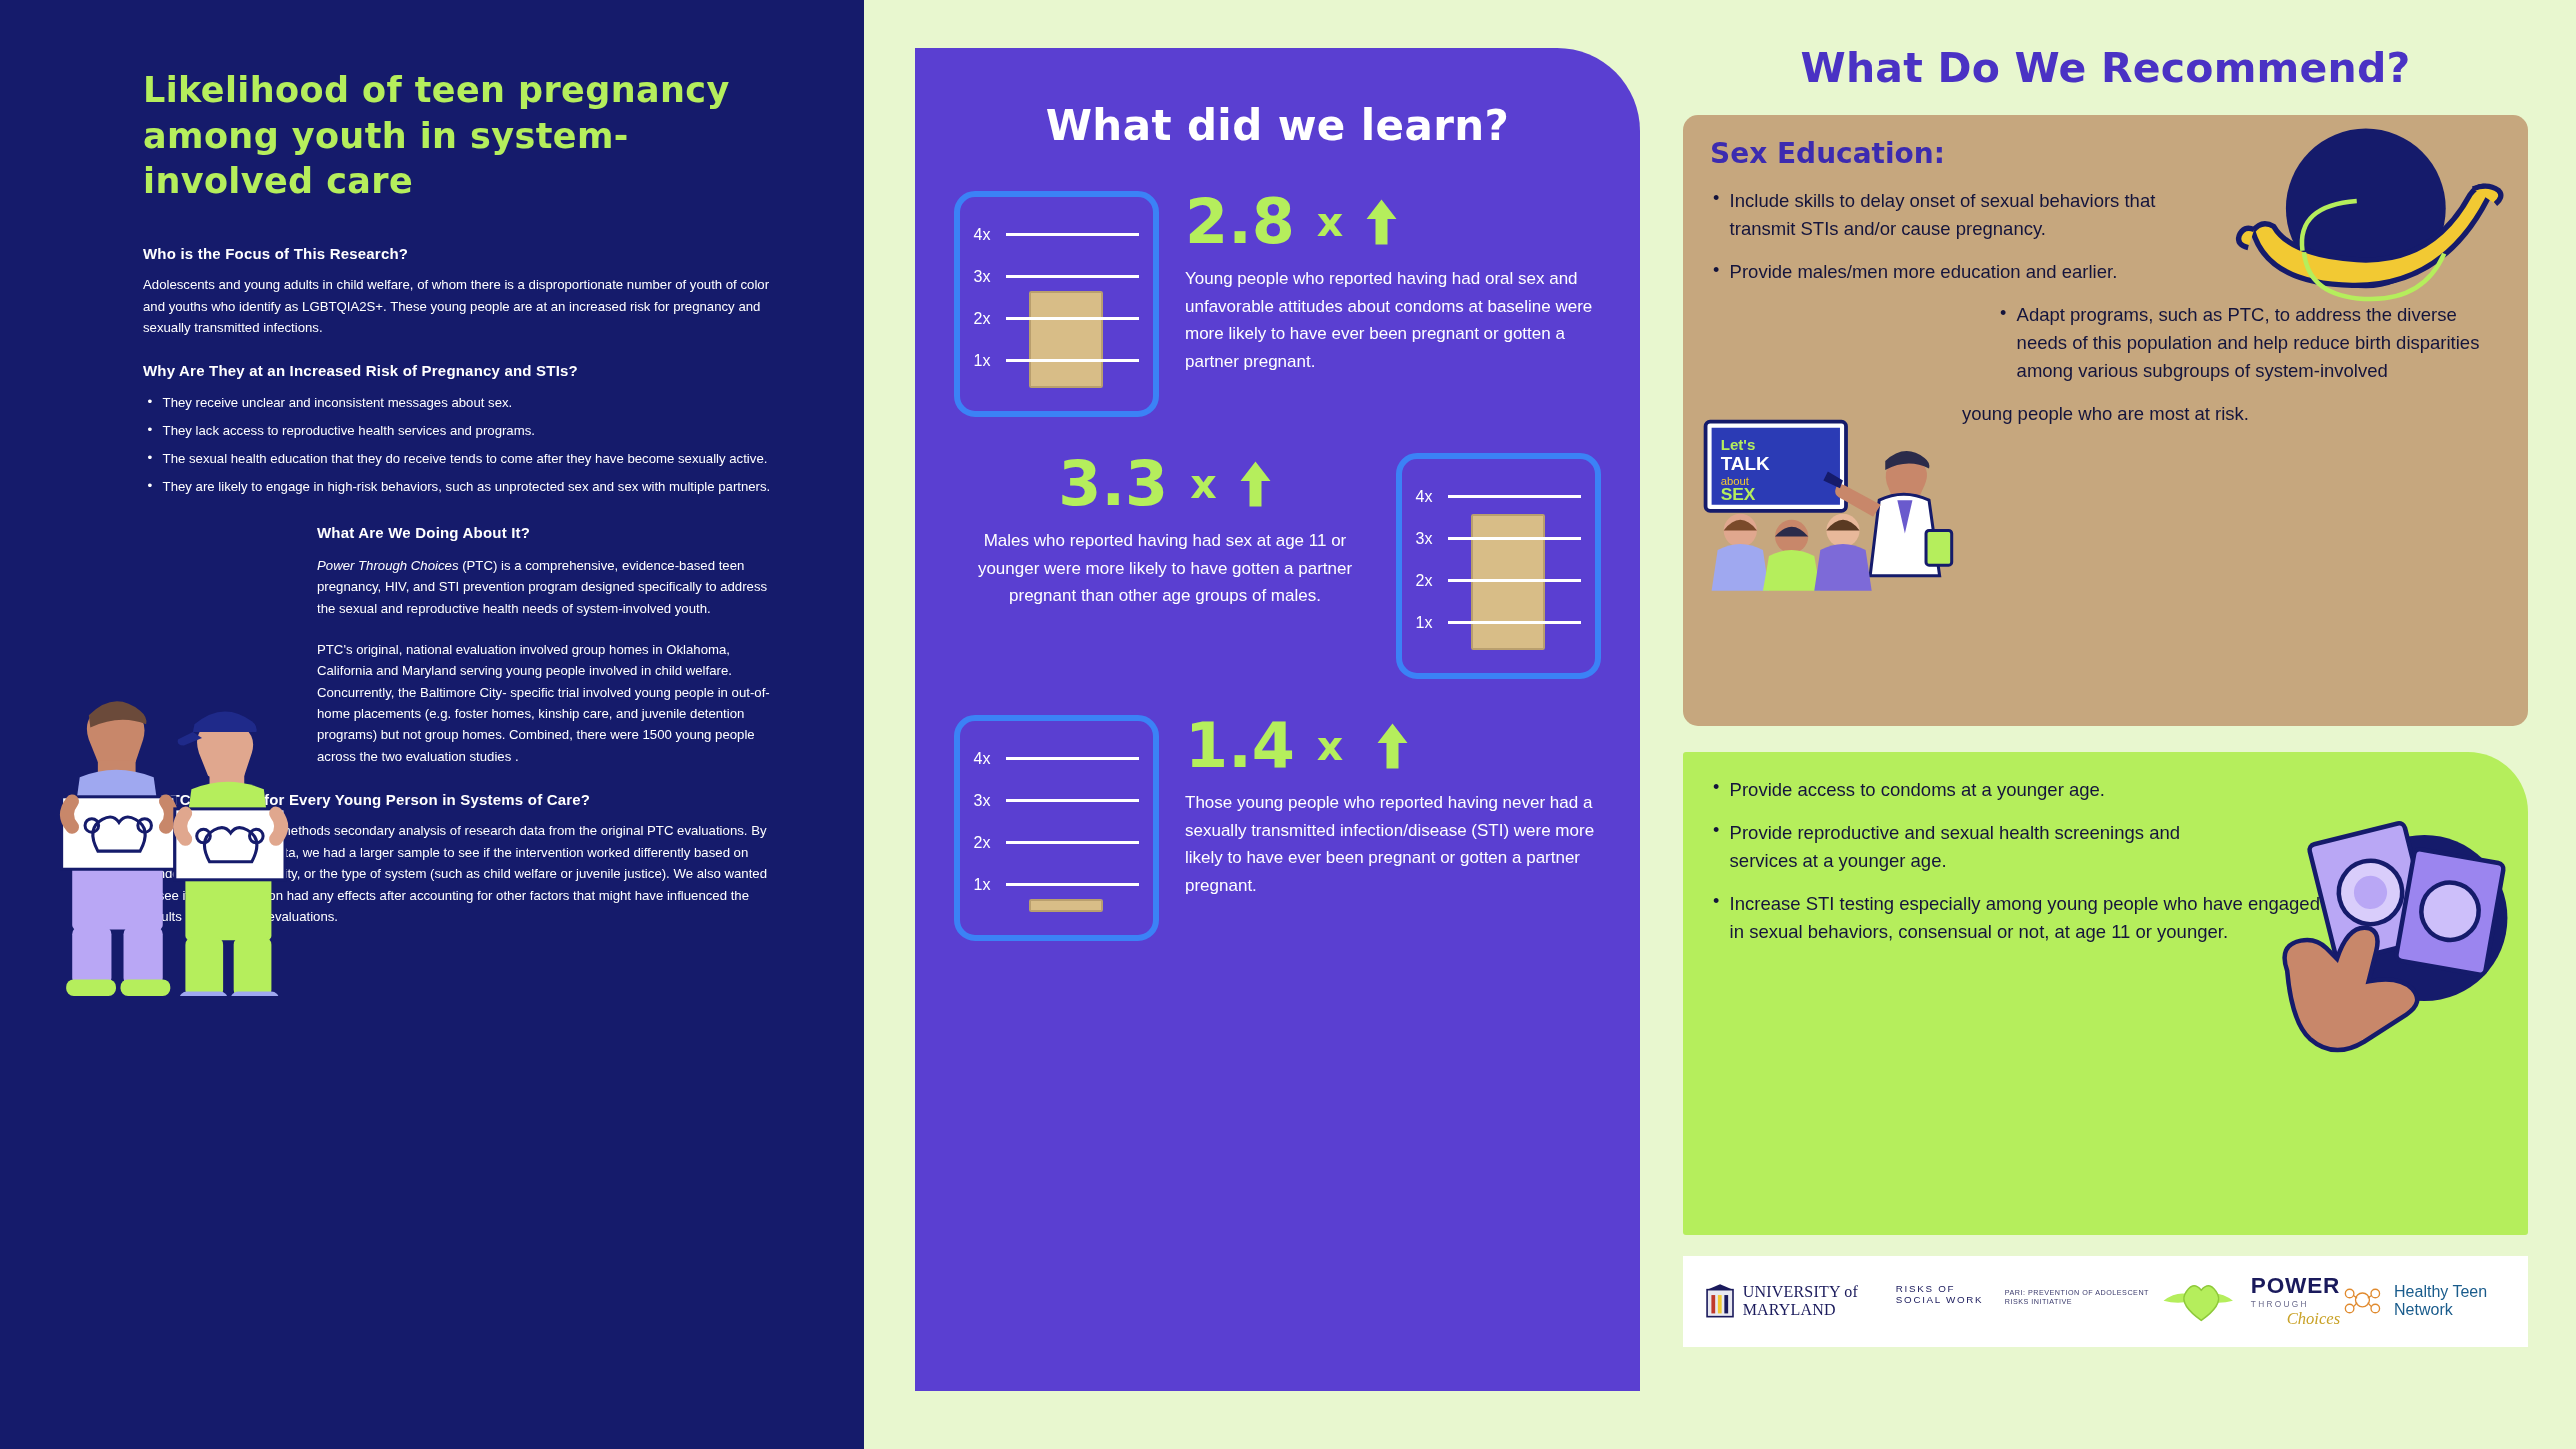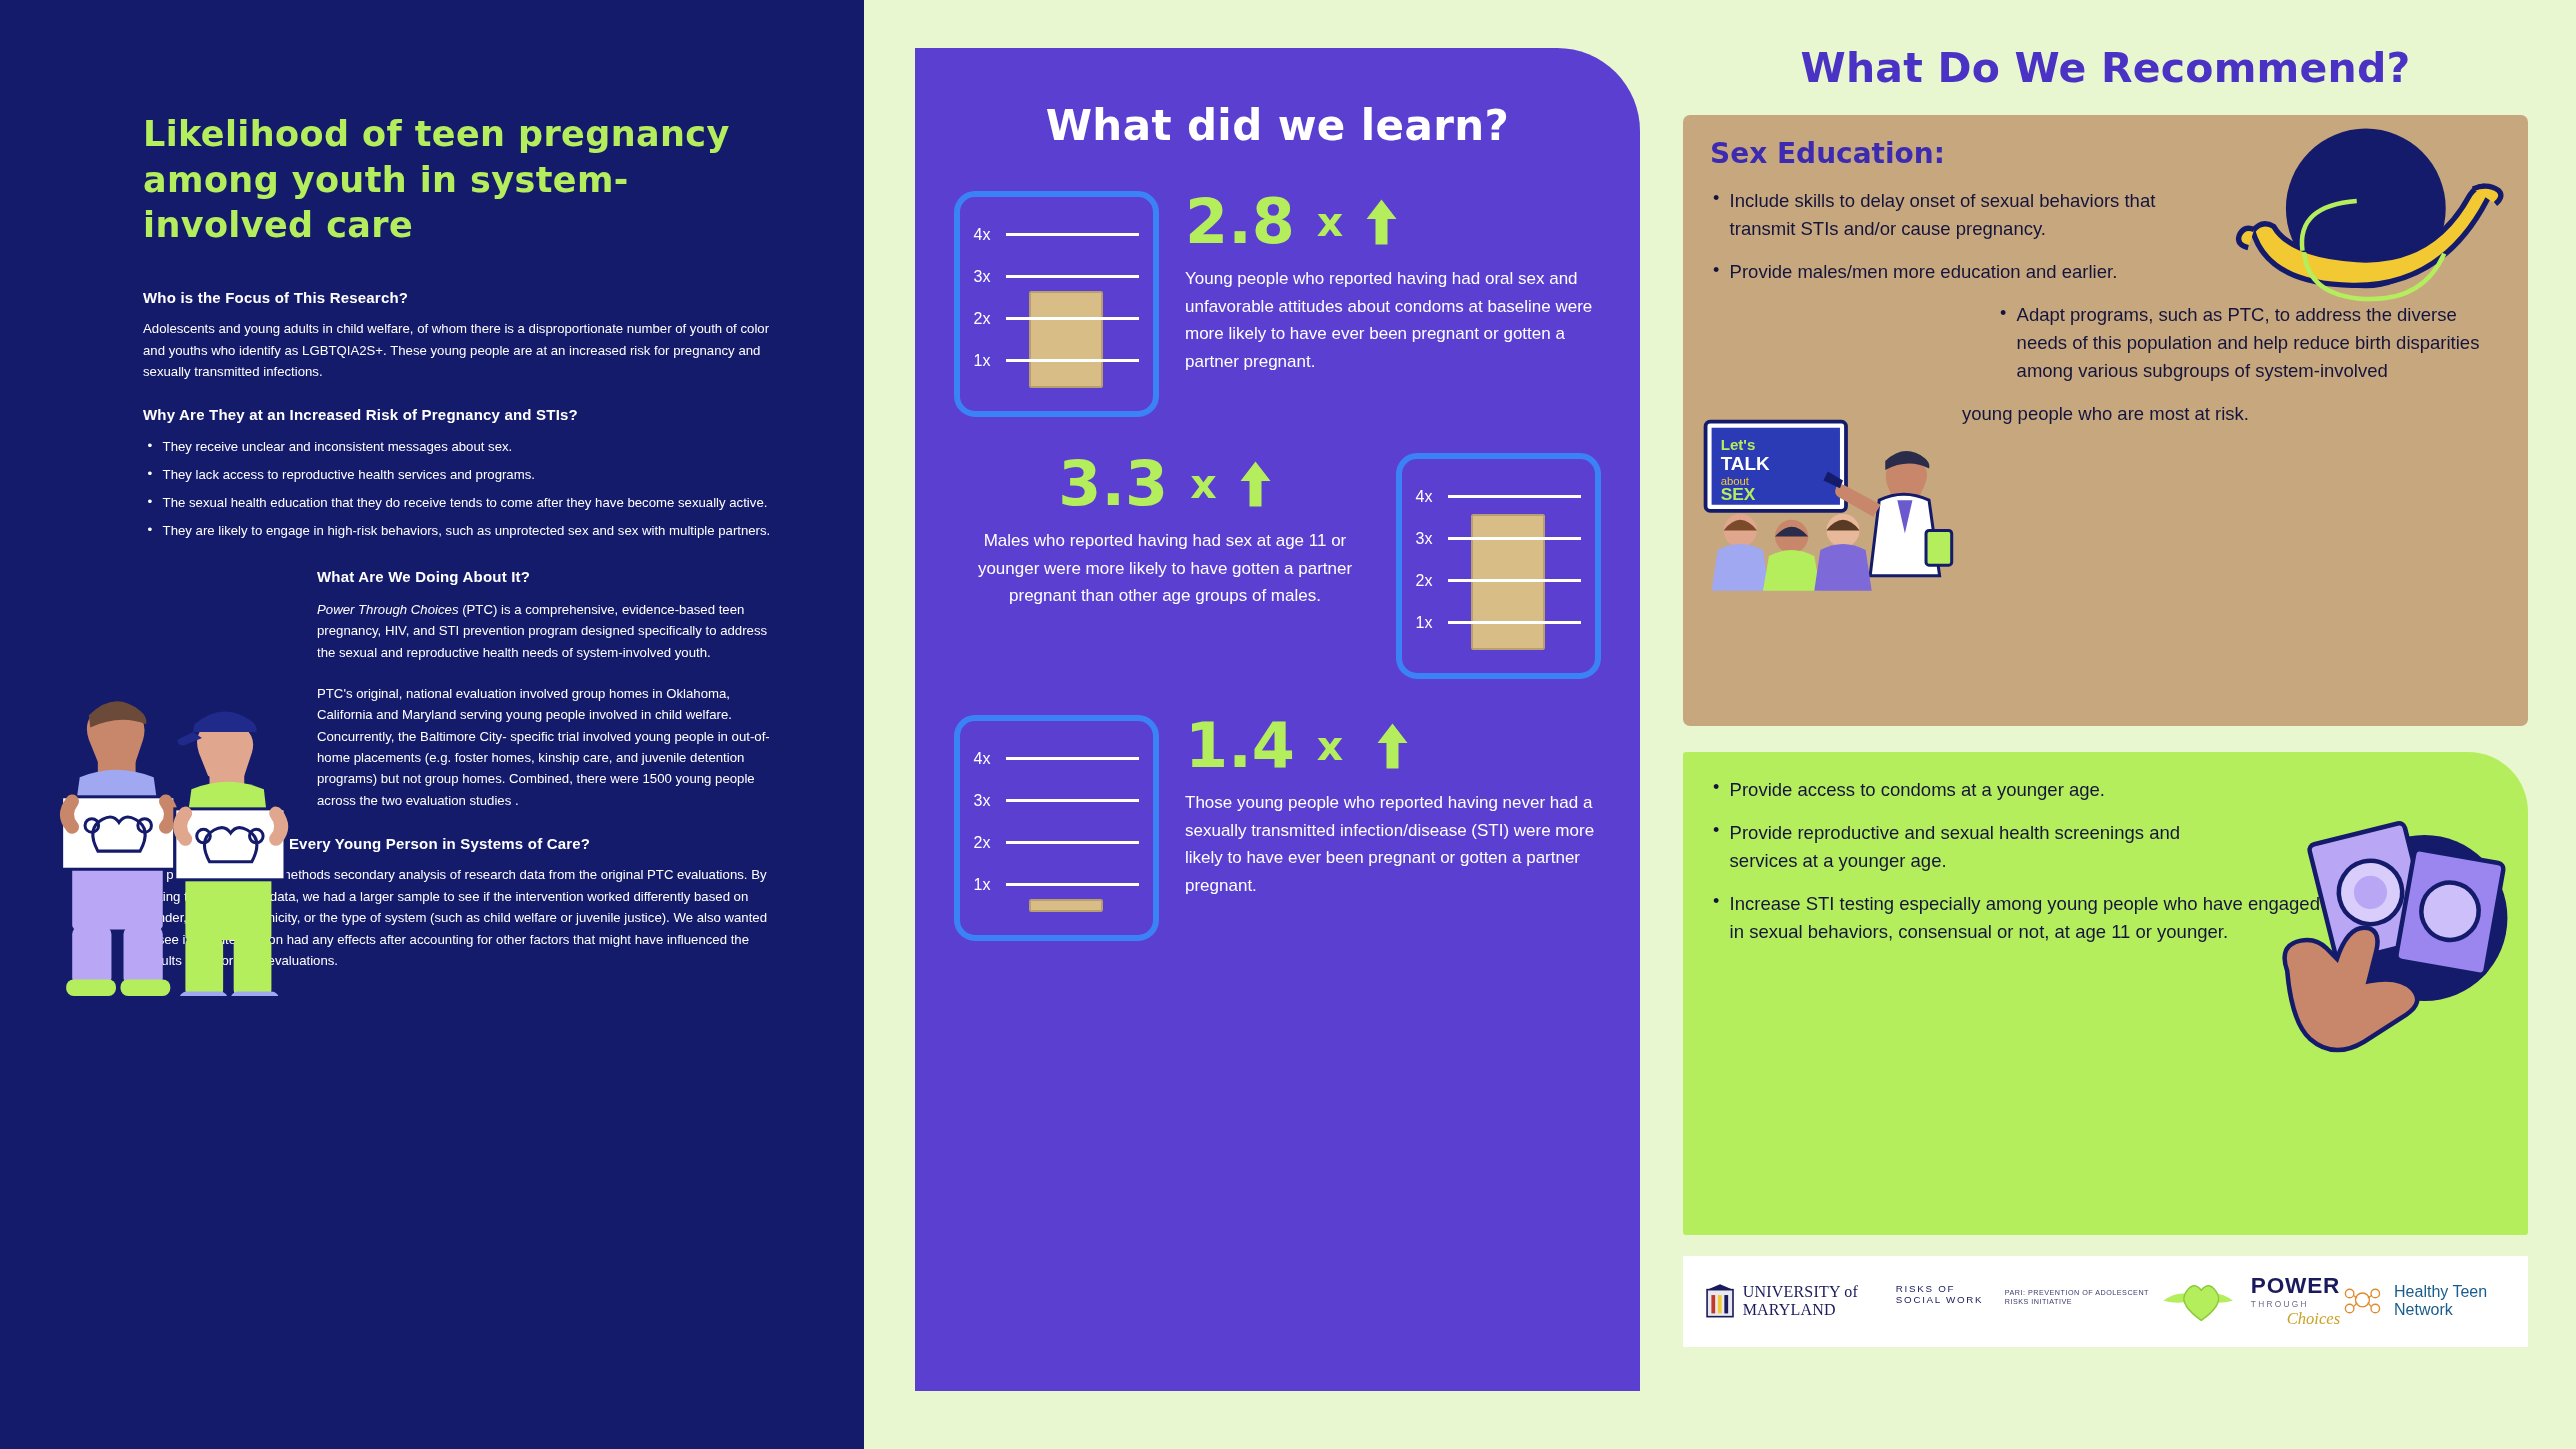--- a/index.html
+++ b/index.html
@@ -11,21 +11,21 @@
   }
   .poster { position: relative; width: 2576px; height: 1449px; background: #e8f7cf; }
 
   
   .left-panel {
     position: absolute; left: 0; top: 0; width: 864px; height: 1449px;
     background: #151b6b; color: #ffffff; padding: 68px 91px 0 143px;
   }
   .left-title {
     font-size: 35px; line-height: 1.30; color: #b5ee5c; font-weight: 700;
-    letter-spacing: 0.4px; margin-bottom: 39px; font-family: "DejaVu Sans", sans-serif; margin-top: 44px;
+    letter-spacing: 0.4px; margin-bottom: 39px; font-family: "DejaVu Sans", sans-serif;
   }
   .lp-h {
     font-size: 15px; font-weight: 700; color: #ffffff; margin-bottom: 10.6px;
     letter-spacing: 0.2px; line-height: 1.35;
   }
   .lp-p { font-size: 13.2px; line-height: 1.62; color: #ffffff; margin-bottom: 22.6px; }
   .lp-ul { list-style: none; margin: 0 0 26px 0; padding: 0; }
   .lp-ul li {
     font-size: 13.2px; line-height: 1.6; margin-bottom: 6.8px; padding-left: 19.6px;
     position: relative;
@@ -77,21 +77,21 @@
   .pad-l { padding-left: 26px; }
   .pad-r { padding-right: 26px; }
 
   
   .right-col { position: absolute; left: 1683px; top: 44px; width: 845px; }
   .rec-title {
     font-size: 41px; font-weight: 700; color: #4a32c4; text-align: center;
     margin-bottom: 22.6px; font-family: "DejaVu Sans", sans-serif; letter-spacing: 0.2px;
   }
   .tan-card {
-    position: relative; background: #c6a77e; border-radius: 7px; padding: 22.6px 27px 26px 27px;
+    position: relative; background: #c6a77e; border-radius: 15px; padding: 22.6px 27px 26px 27px;
     min-height: 611px;
   }
   .card-h {
     font-size: 28px; font-weight: 700; color: #3c2bb0; margin-bottom: 16.6px;
     font-family: "DejaVu Sans", sans-serif;
   }
   .bullets { list-style: none; }
   .bullets li {
     font-size: 18.5px; line-height: 1.52; color: #14143c; margin-bottom: 15px;
     padding-left: 19.6px; position: relative;

